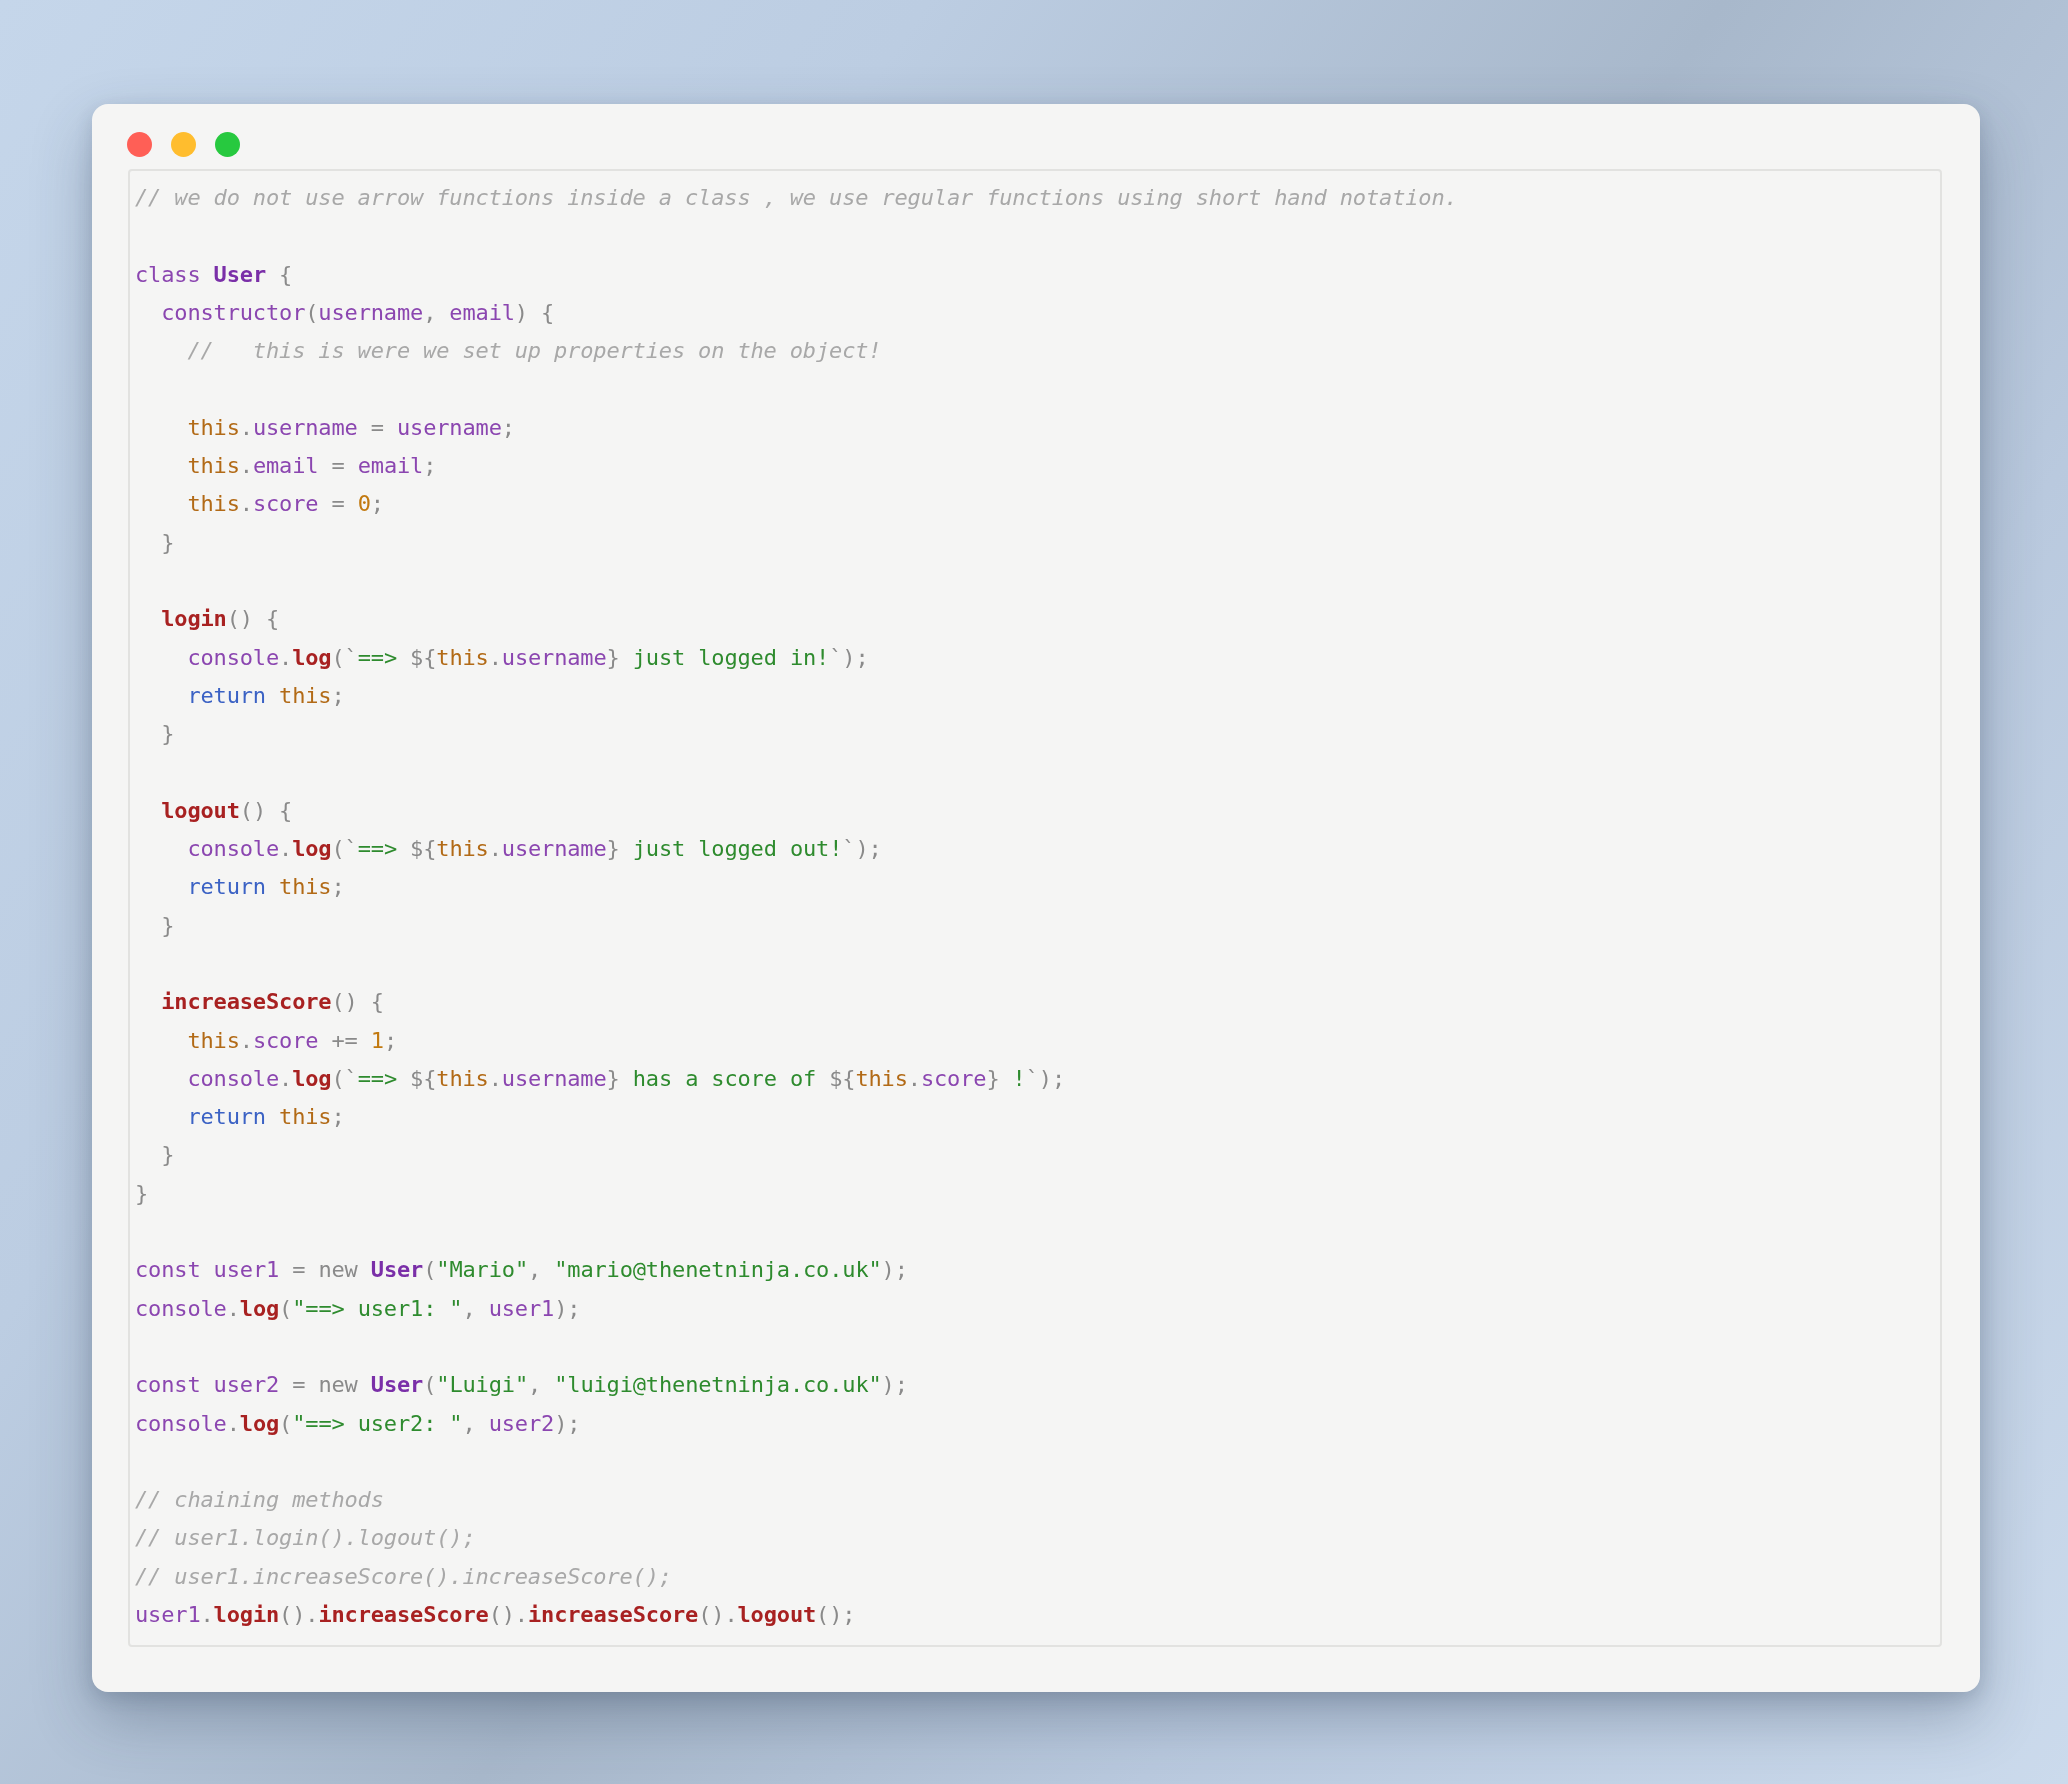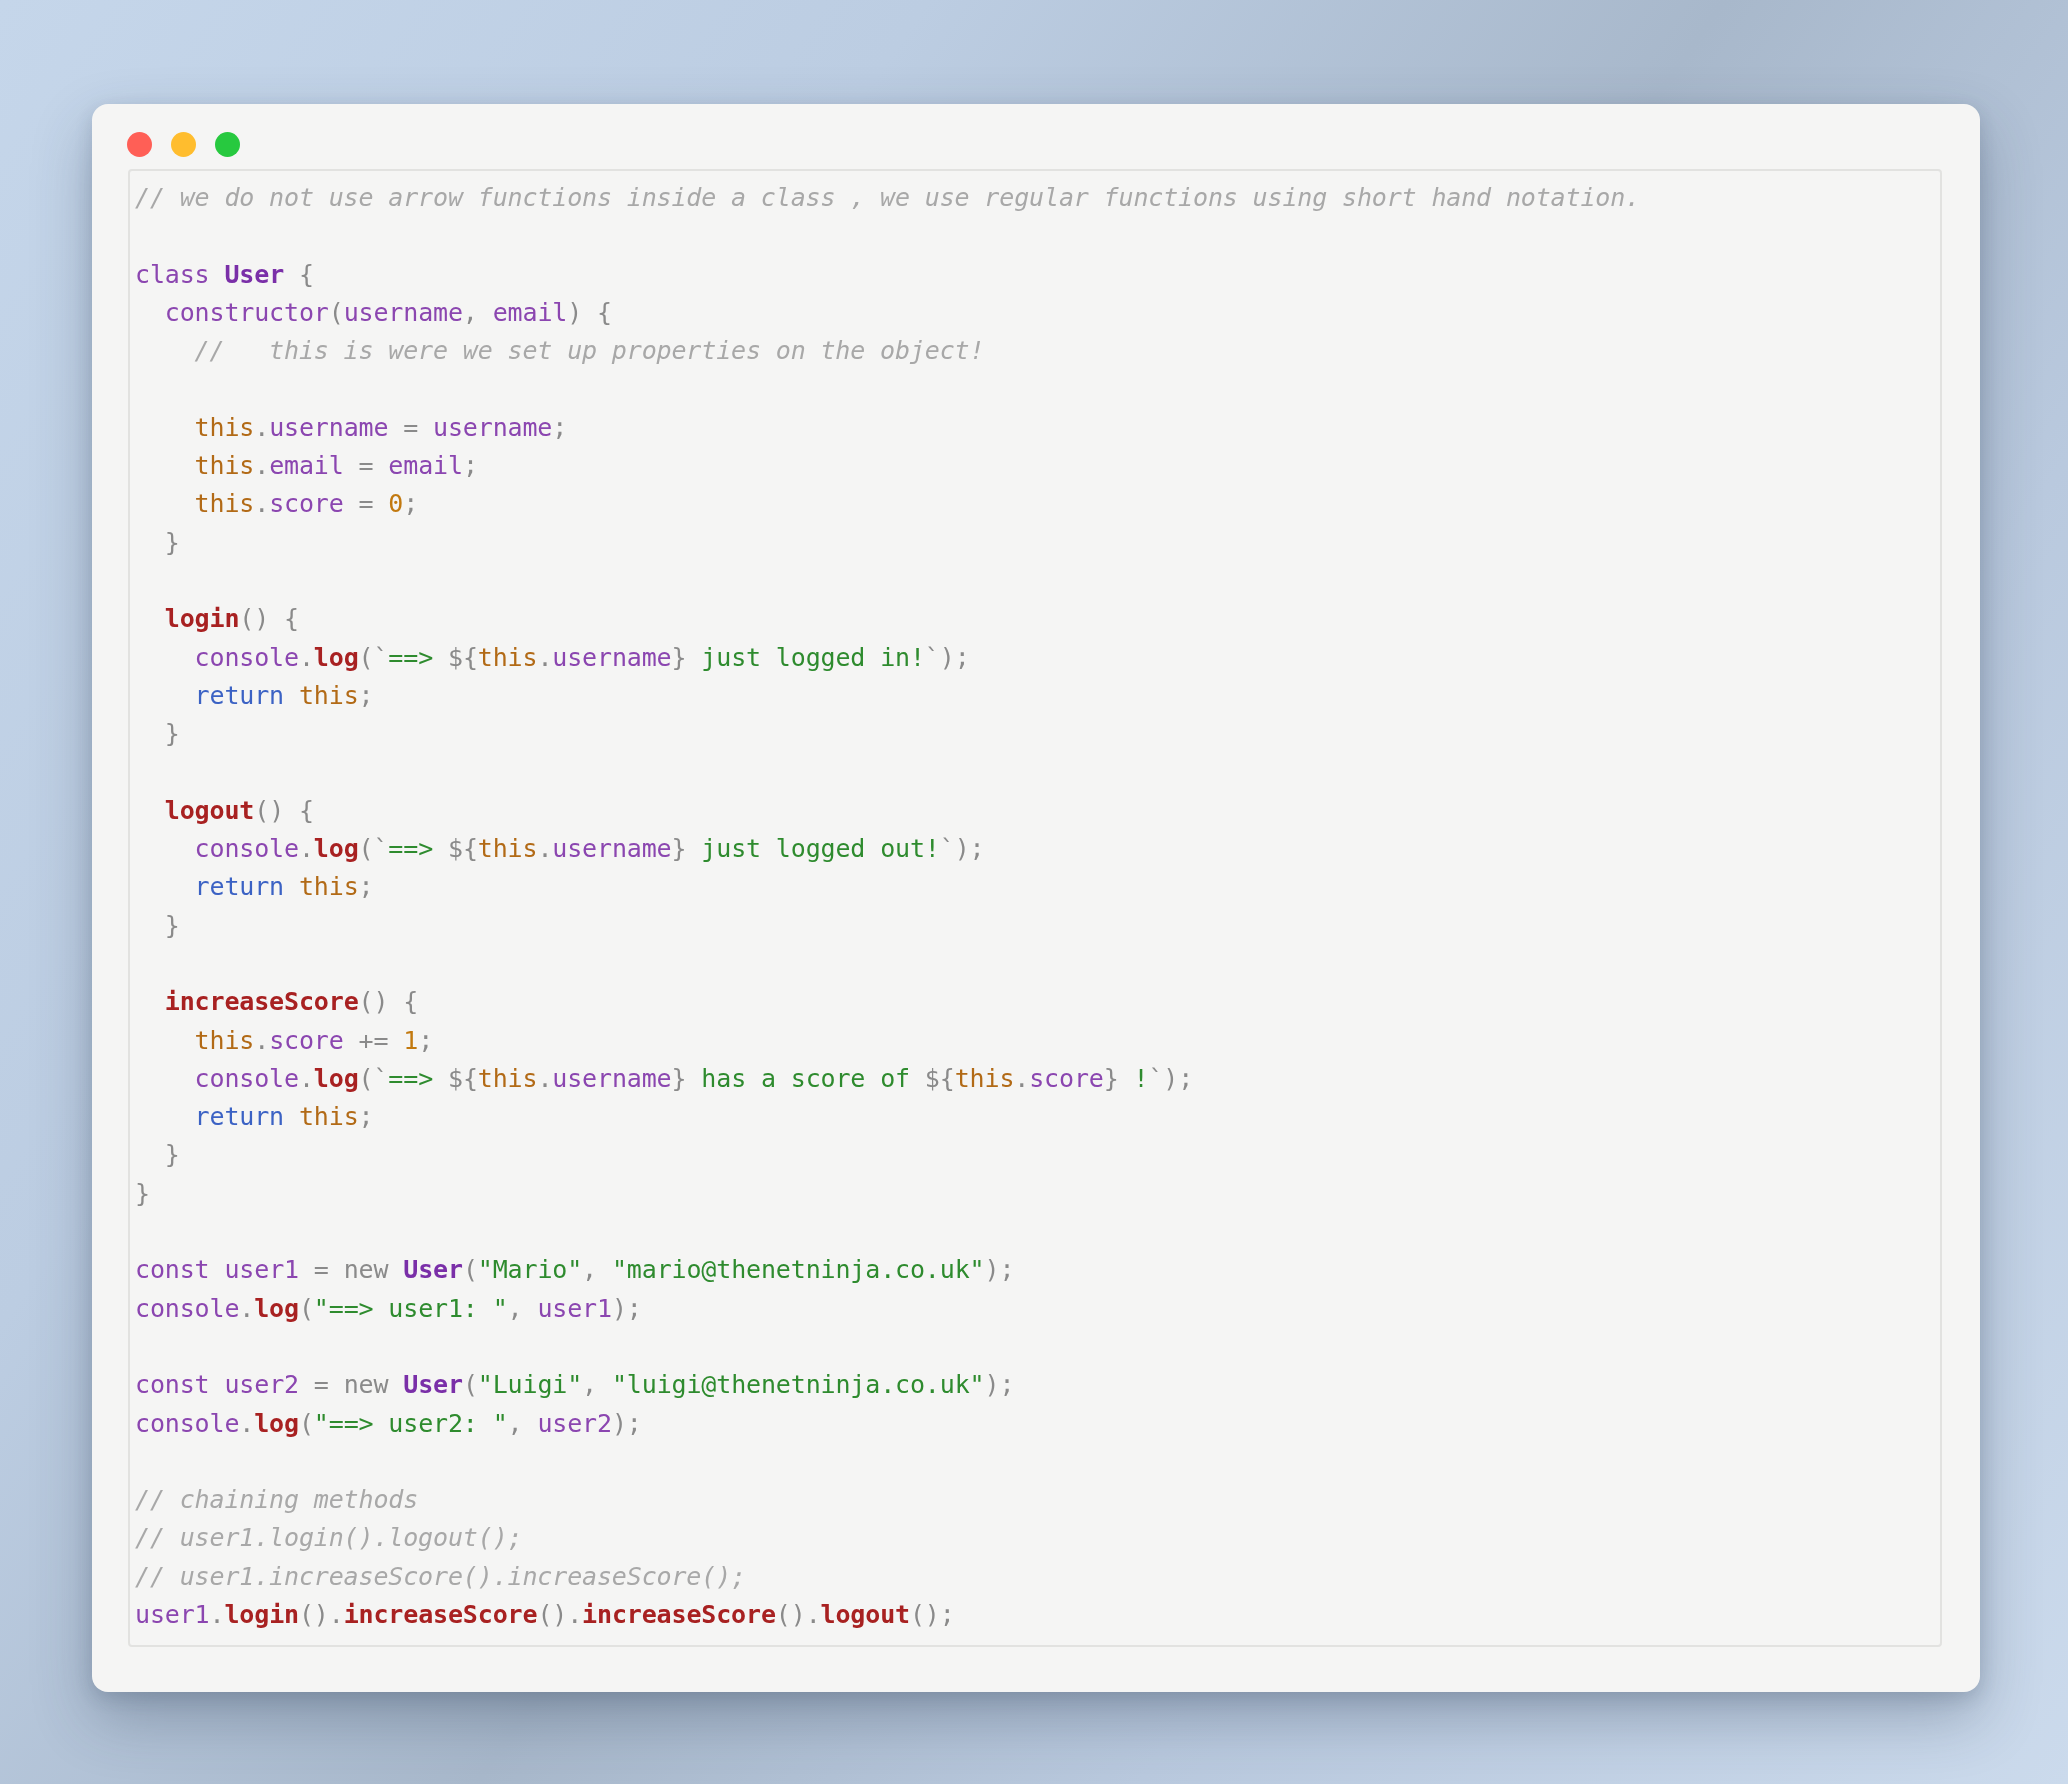--- a/index.html
+++ b/index.html
@@ -62,21 +62,21 @@
     border-radius: 4px;
     box-sizing: border-box;
     overflow: hidden;
     padding: 8px 0 0 0;
   }
 
   #code {
     margin: 0;
     padding: 0 0 0 5px;
     font-family: "DejaVu Sans Mono", monospace;
-    font-size: 25px;
+    font-size: 22px;
     line-height: 38.3px;
     letter-spacing: -0.15px;
     white-space: pre;
     color: #383838;
   }
 
   
   .c-comment { color: #a8a8a8; font-style: italic; }
   .c-kw      { color: #8b46b0; }               
   .c-kw-b    { color: #7a2fa8; font-weight: bold; }  

